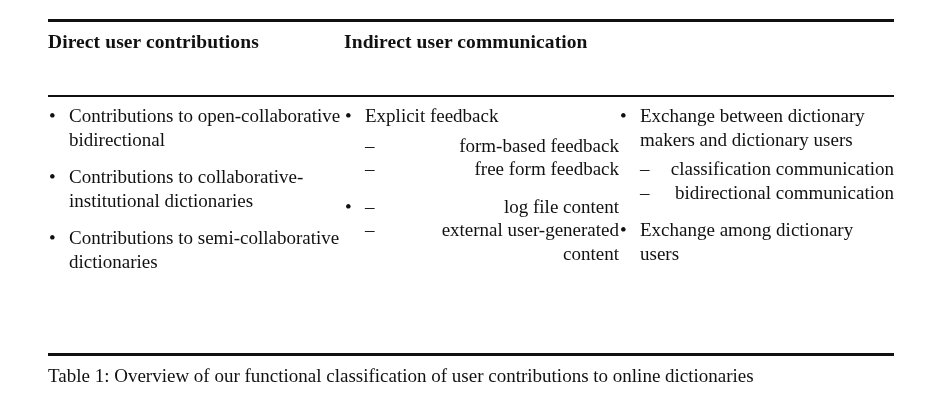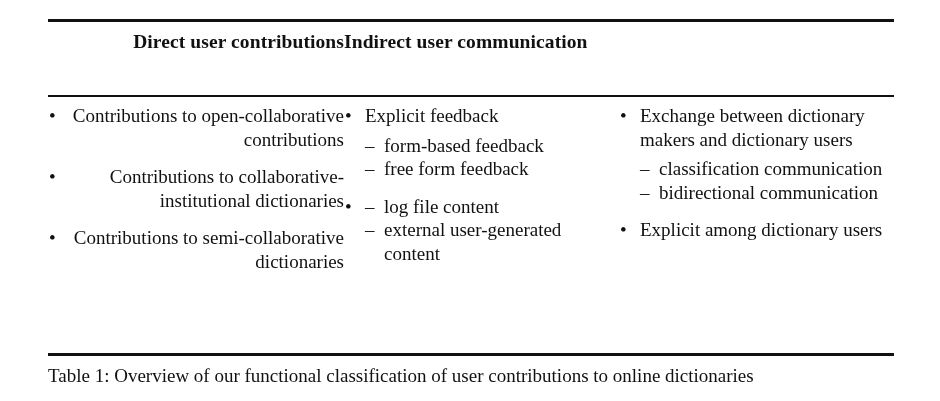--- a/index.html
+++ b/index.html
@@ -41,21 +41,21 @@
     width: 846px;
     display: flex;
     flex-direction: row;
   }
   .col-head {
     font-weight: bold;
     font-size: 19.5px;
     line-height: 23px;
     letter-spacing: 0.1px;
   }
-  .col-1 { width: 296px; text-align: right; }
+  .col-1 { width: 296px; }
   .col-2 { width: 275px; }
   .col-3 { width: 275px; }
 
   
   .body-row {
     position: absolute;
     top: 104px;
     left: 48px;
     width: 846px;
     display: flex;
@@ -100,21 +100,21 @@
     padding-left: 19px;
     margin-bottom: 0px;
   }
   li.subitem > .marker {
     position: absolute;
     left: 0;
     top: 0;
     font-size: 19px;
     line-height: 23.5px;
   }
-  li.subitem > .text { display: block; }
+  li.subitem > .text { display: block; text-align: right; }
 
   
   .caption {
     position: absolute;
     top: 364px;
     left: 48px;
     width: 850px;
     font-size: 19px;
     line-height: 24px;
     white-space: nowrap;
@@ -132,21 +132,21 @@
   <div class="header-row">
     <div class="col-head col-1">Direct user contributions</div>
     <div class="col-head col-2">Indirect user communication</div>
   </div>
 
   <div class="body-row">
     <div class="col-body col-1">
       <ul class="lvl1">
           <li class="item">
             <span class="marker">•</span>
-            <span class="text">Contributions to open-collaborative contributions</span>
+            <span class="text">Contributions to open-collaborative bidirectional</span>
           </li>
           <li class="item">
             <span class="marker">•</span>
             <span class="text">Contributions to collaborative-institutional dictionaries</span>
           </li>
           <li class="item">
             <span class="marker">•</span>
             <span class="text">Contributions to semi-collaborative dictionaries</span>
           </li>
         </ul>
@@ -193,21 +193,21 @@
                 <span class="text">classification communication</span>
               </li>
               <li class="subitem">
                 <span class="marker">–</span>
                 <span class="text">bidirectional communication</span>
               </li>
             </ul>
           </li>
           <li class="item">
             <span class="marker">•</span>
-            <span class="text">Explicit among dictionary users</span>
+            <span class="text">Exchange among dictionary users</span>
           </li>
         </ul>
     </div>
   </div>
 
   <div class="caption">Table 1: Overview of our functional classification of user contributions to online dictionaries</div>
 
 </div>
 
 </body></html>

